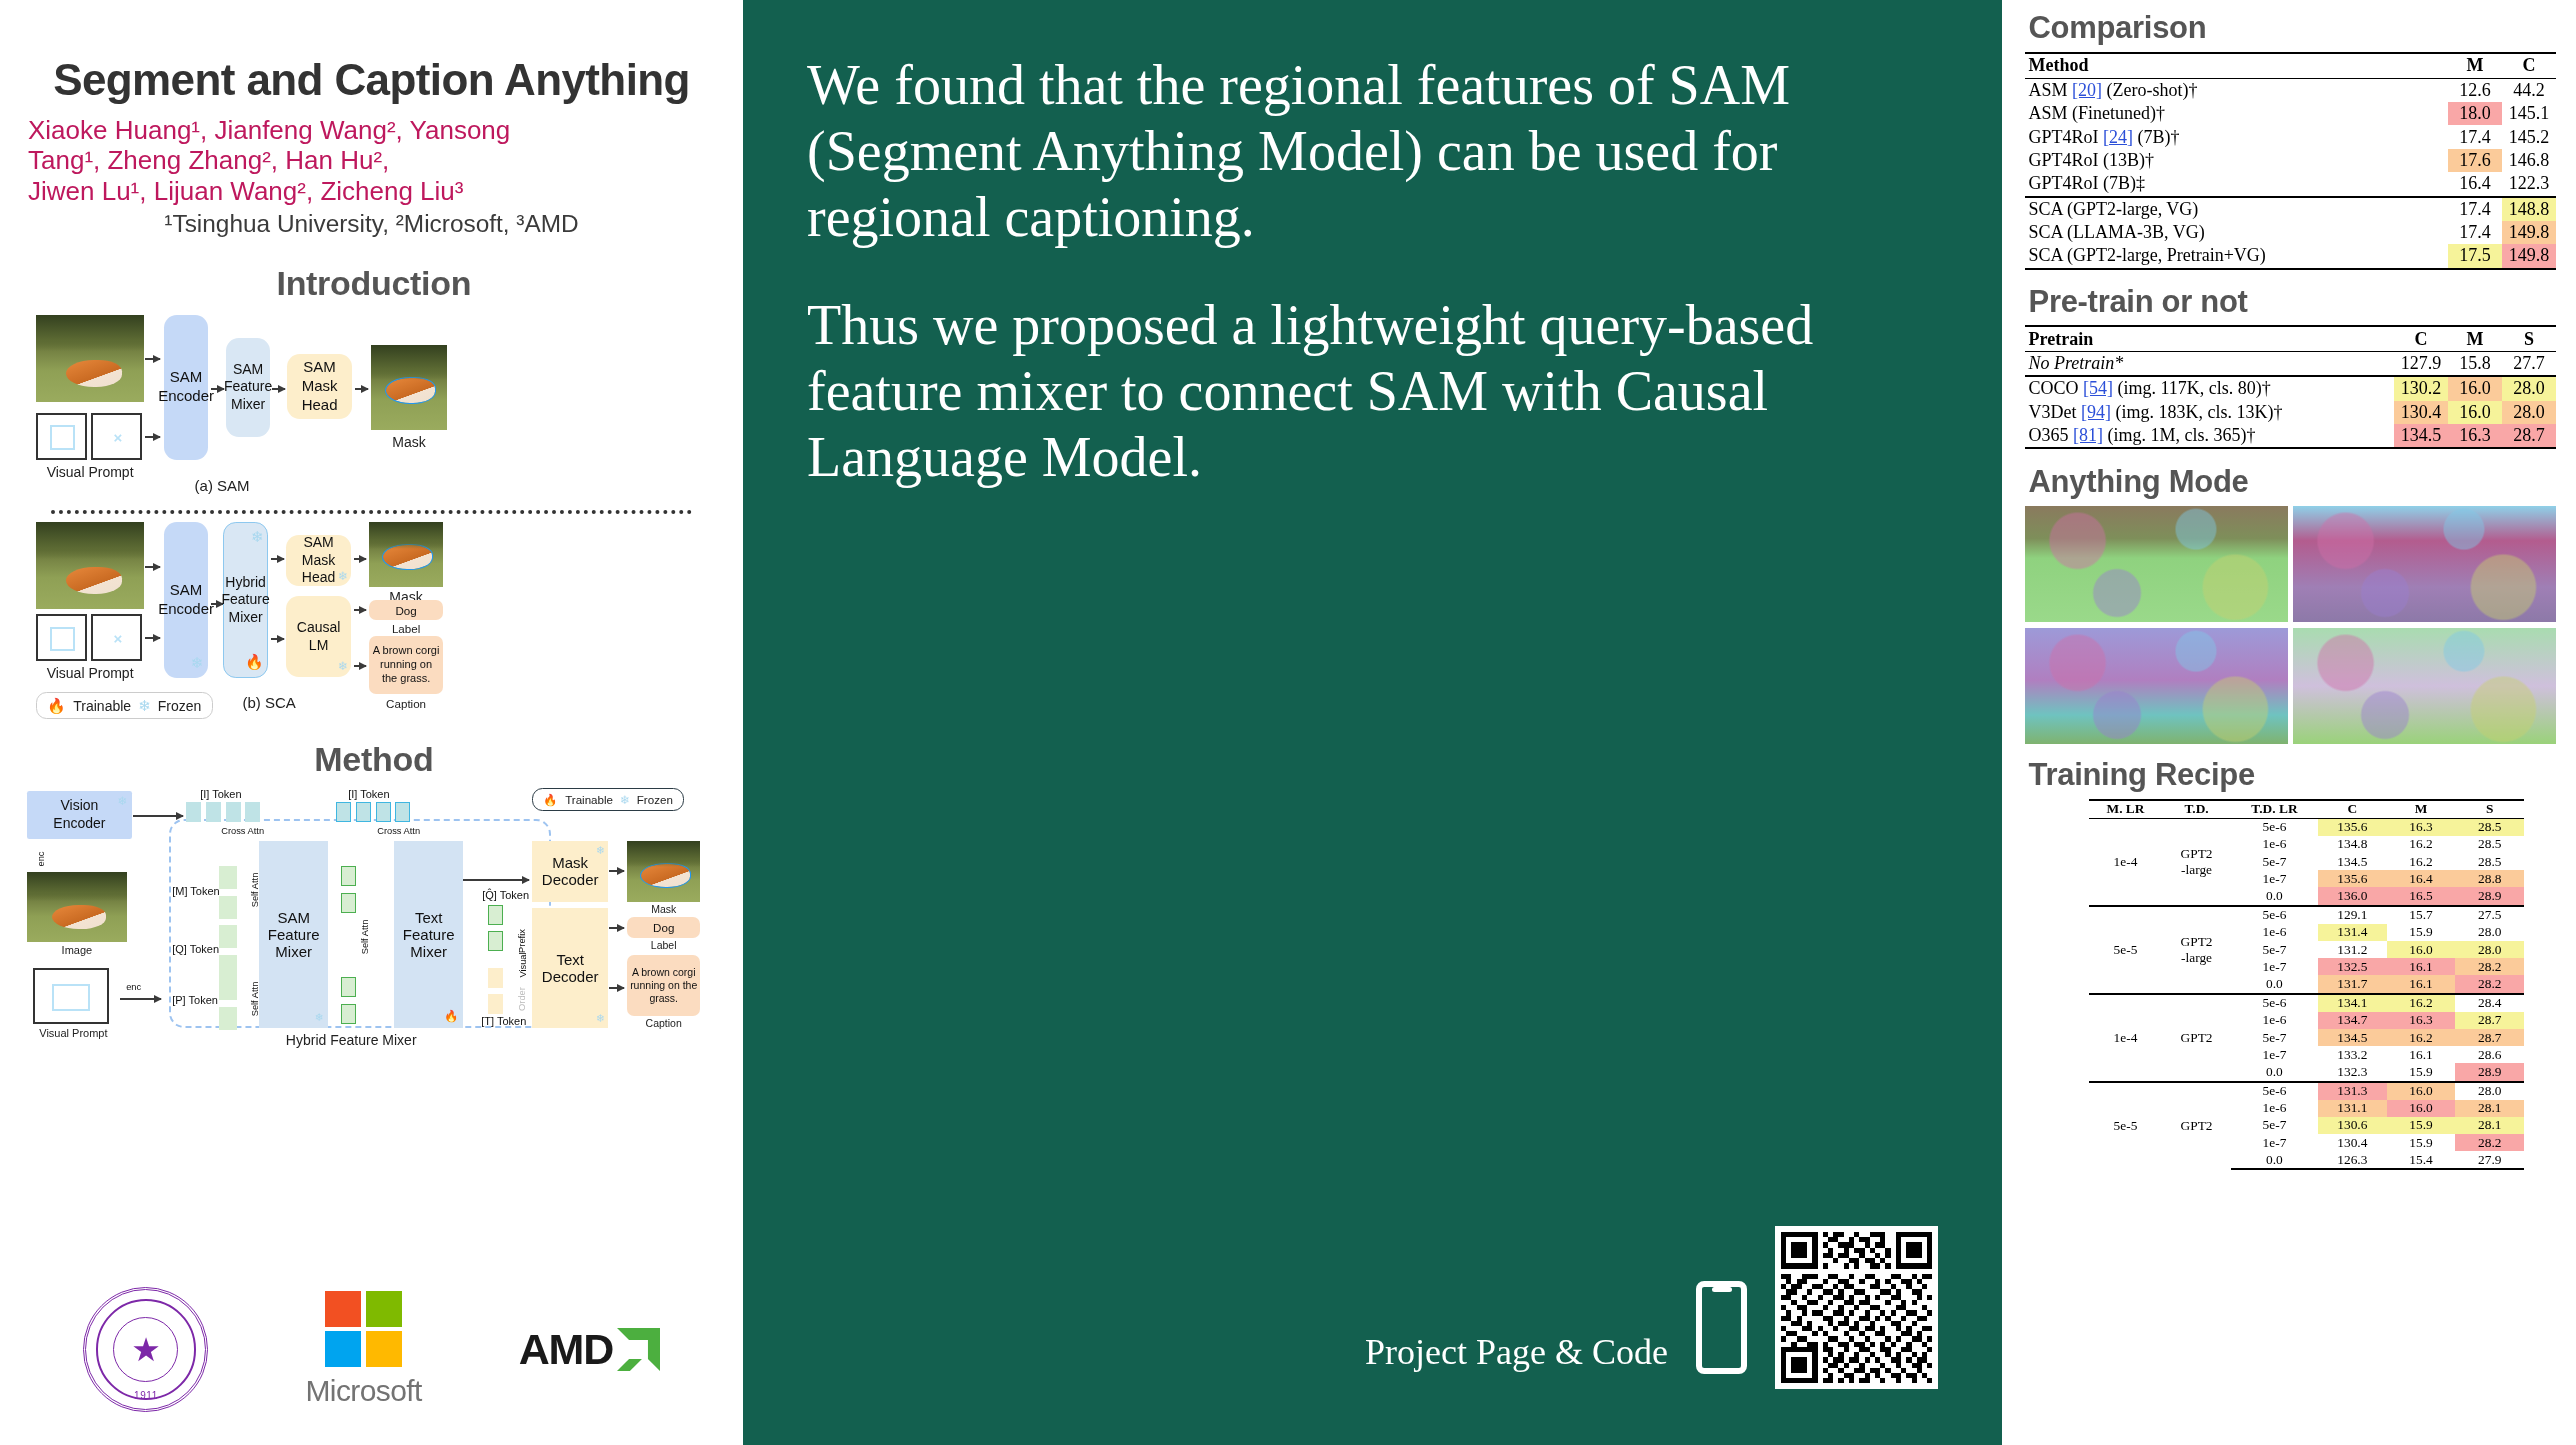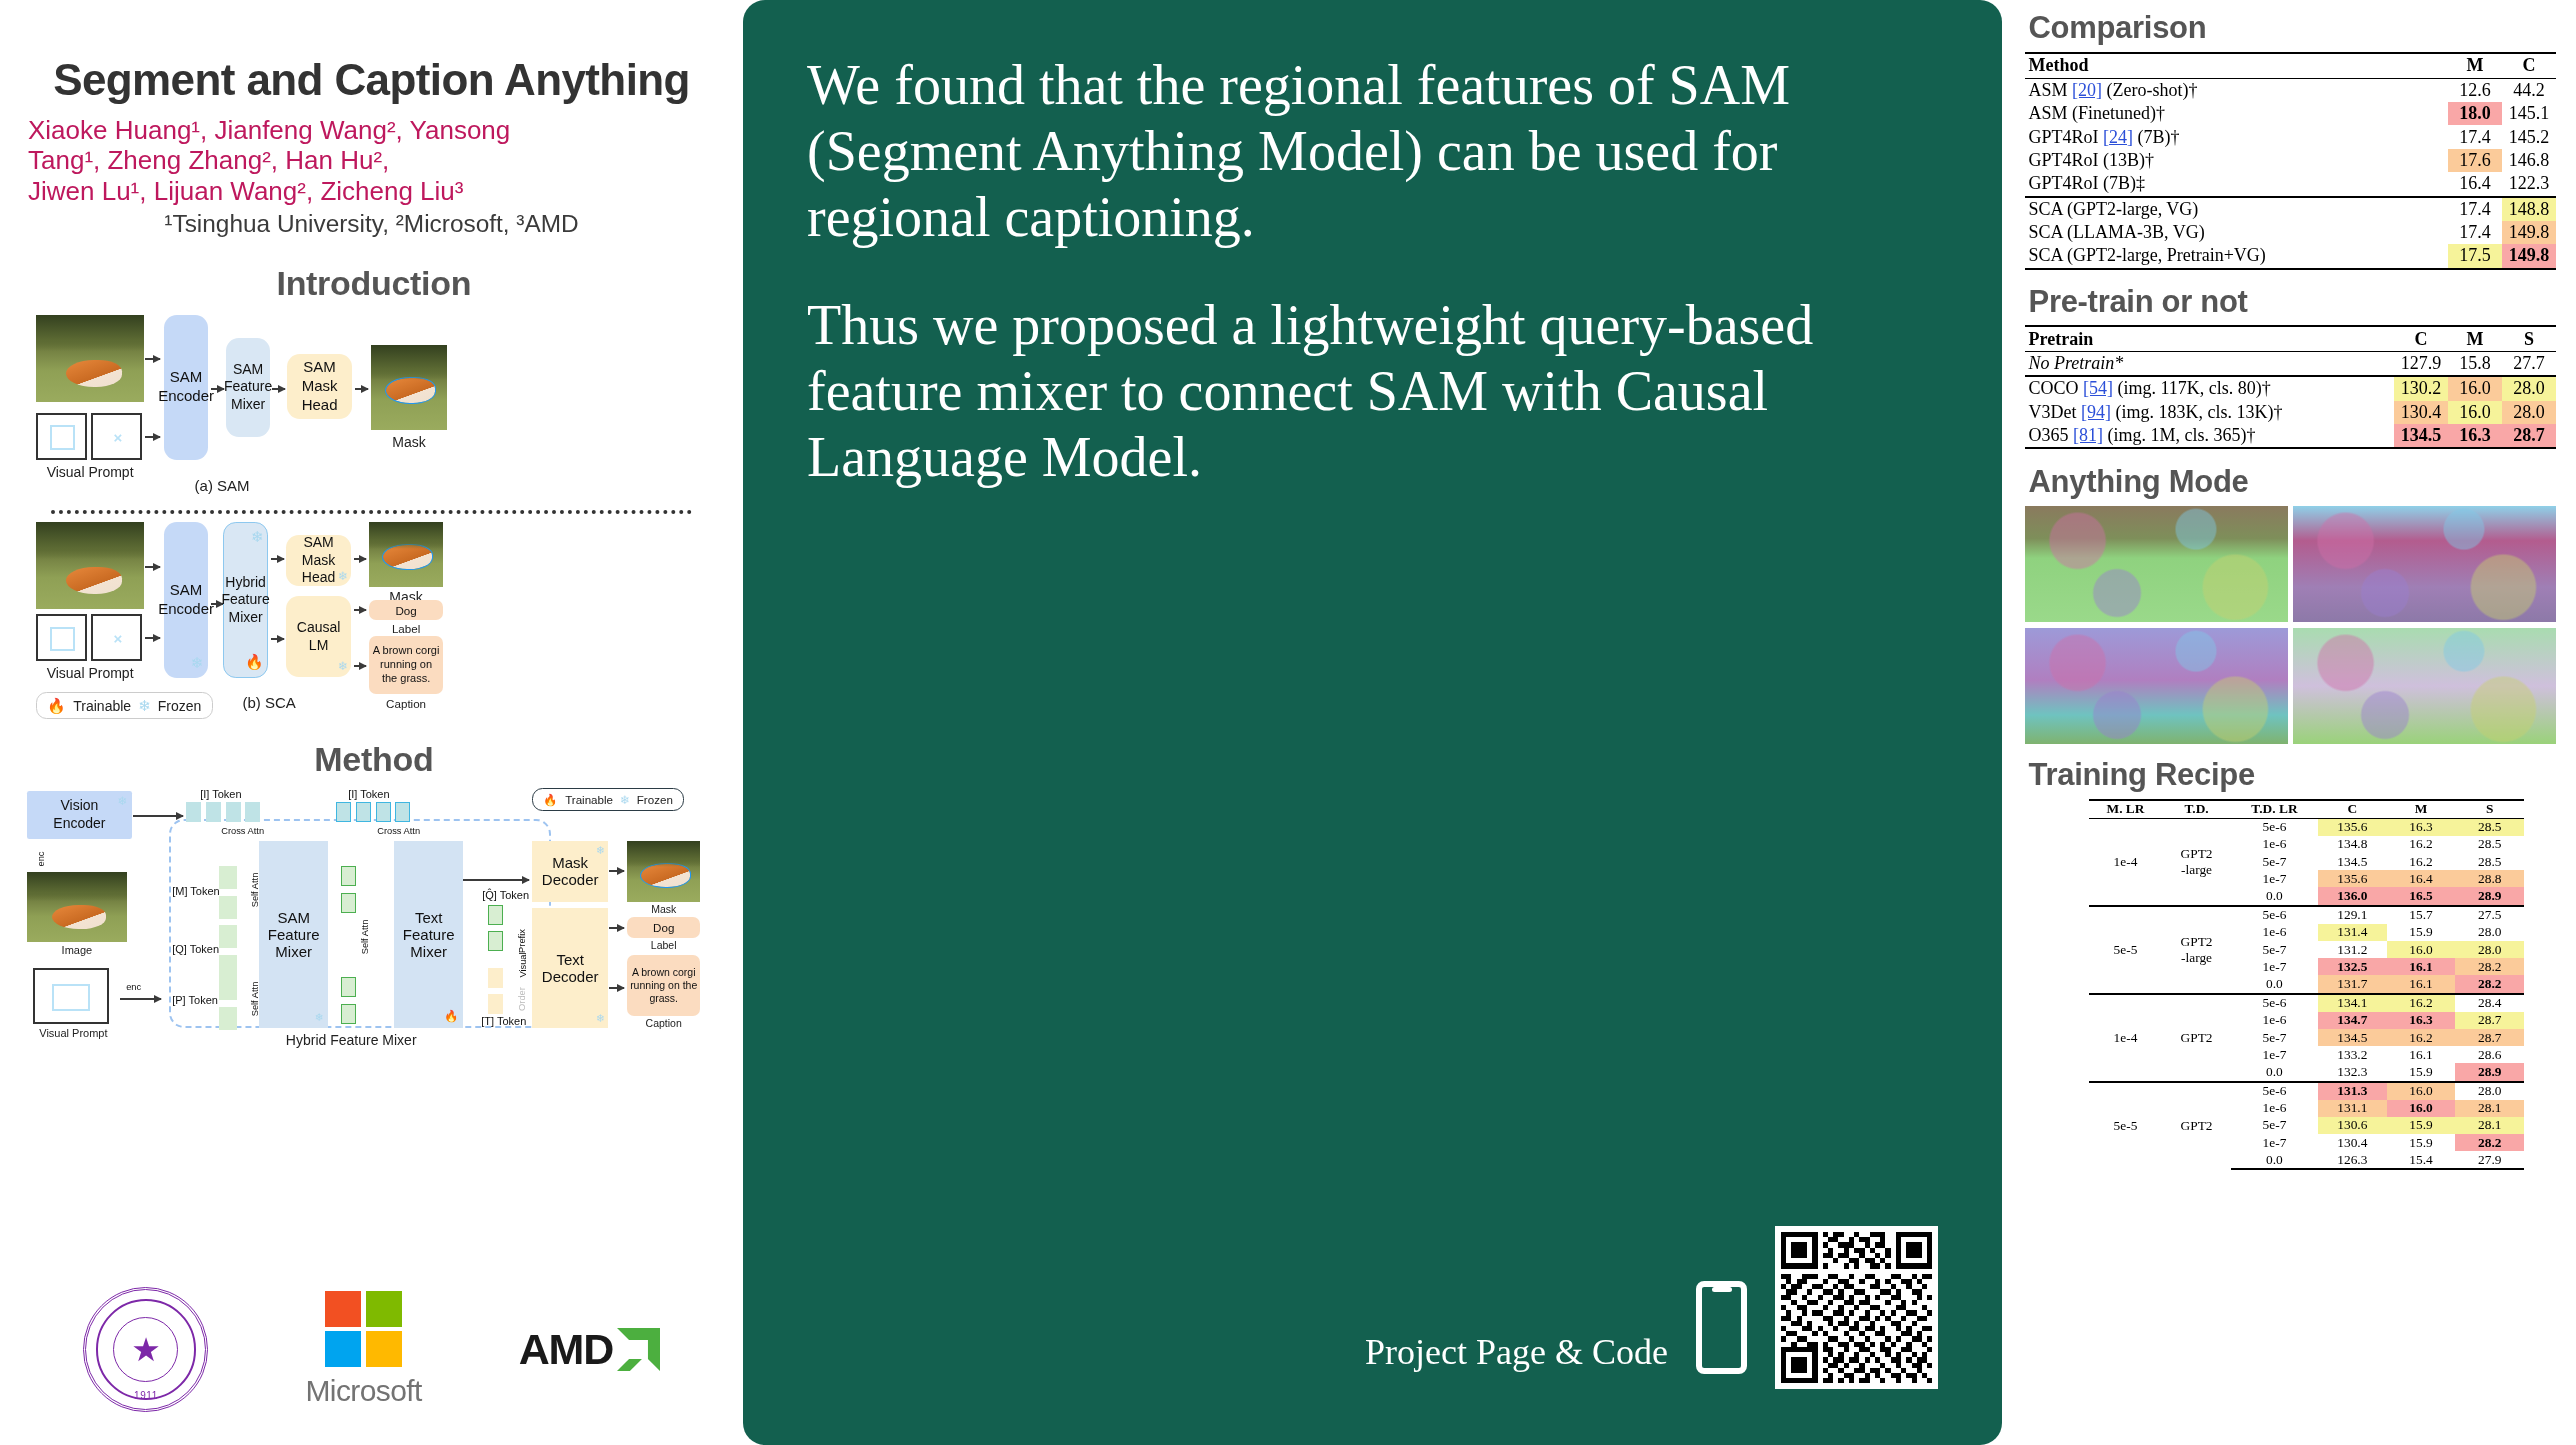--- a/index.html
+++ b/index.html
@@ -56,21 +56,21 @@
   .tsinghua { width:125px; height:125px; border-radius:50%; border:3.5px double #7d28a8; position:relative; display:flex; align-items:center; justify-content:center; }
   .tsinghua .ring2{ position:absolute; inset:9.3px; border:2.3px solid #7d28a8; border-radius:50%; }
   .tsinghua .ring3{ position:absolute; inset:27px; border:1.7px solid #7d28a8; border-radius:50%; }
   .tsinghua .star{ color:#7d28a8; font-size:33px; }
   .tsinghua .yr{ position:absolute; bottom:8.1px; left:0; right:0; text-align:center; font-size:10px; color:#7d28a8; letter-spacing:0.6px;}
   .ms-grid{ display:grid; grid-template-columns:36px 36px; grid-template-rows:36px 36px; gap:4.7px; }
   .ms-word{ font-size:30px; color:#737373; margin-top:7px; letter-spacing:-0.6px; }
   .amd-word{ font-size:43px; font-weight:bold; color:#1a1a1a; letter-spacing:-1.2px; }
 
   
-  .col-center { width: 1259px; height:1445px; position:relative;border-radius:22px; }
+  .col-center { width: 1259px; height:1445px; position:relative; }
   .center-text { font-family:"Liberation Serif", serif; color:#ffffff; font-size:56px; line-height:1.18; padding:52px 64px 0 64px; }
   .center-text p + p { margin-top:42px; }
   .cta { position:absolute; bottom:56px; left:0; right:0; display:flex; align-items:flex-end; gap:28px; padding:0 64px; }
   .cta-label{ font-family:"Liberation Serif", serif; color:#fff; font-size:36px; margin-bottom:16.3px; }
   .phone{ width:51px; height:93px; border:6.4px solid #fff; border-radius:8.1px; position:relative; flex:0 0 auto; margin-bottom:15px; }
   .phone::before{content:"";position:absolute;top:0px;left:50%;transform:translateX(-50%);width:20px;height:5.2px;background:#fff;border-radius:3.5px;}
   .qr{ width:163px; height:163px; background:#fff; padding:5.8px; flex:0 0 auto; }
   .qr svg{ display:block; width:100%; height:100%; }
 
   
@@ -80,21 +80,21 @@
   table.sci { width:100%; border-collapse:collapse; font-family:"Liberation Serif", serif; font-size:18px; color:#000; }
   table.sci th, table.sci td { padding:1.2px 3.5px; white-space:nowrap; }
   table.sci .num { text-align:center; width:54px; }
   .rule-top td,.rule-top th { border-top:2.9px double #000; }
   .rule-thin td,.rule-thin th { border-top:1.2px solid #000; }
   .rule-mid td { border-top:2.3px double #000; }
   .rule-bot td { border-bottom:2.9px double #000; }
   .ref { color:#2b4fd8; text-decoration:underline; }
   .hl-y { background:#f6f39a; }
   .hl-o { background:#fbcb9a; }
-  .hl-r { background:#f9a7a7;font-weight:bold; }
+  .hl-r { background:#f9a7a7; }
 
   table.recipe { font-size:13.4px; }
   table.recipe td, table.recipe th { padding:0.6px 3.5px; }
   table.recipe .num { width:42px; }
 
   .anymode-grid { display:grid; grid-template-columns:1fr 1fr; gap:5.8px; margin-top:4.7px; }
   .am-img { height:116px; position:relative; overflow:hidden; }
   .am1 { background:linear-gradient(180deg,#8a7a5e 0%,#7e8f5a 28%,#8fd27f 45%,#9ad98a 100%); }
   .am2 { background:linear-gradient(180deg,#8fd0e8 0%,#b35c8e 30%,#9f7fb5 70%,#8d79a8 100%); }
   .am3 { background:linear-gradient(180deg,#9d9ad8 0%,#b07fc0 45%,#6fc3c0 75%,#7fb36f 100%); }

